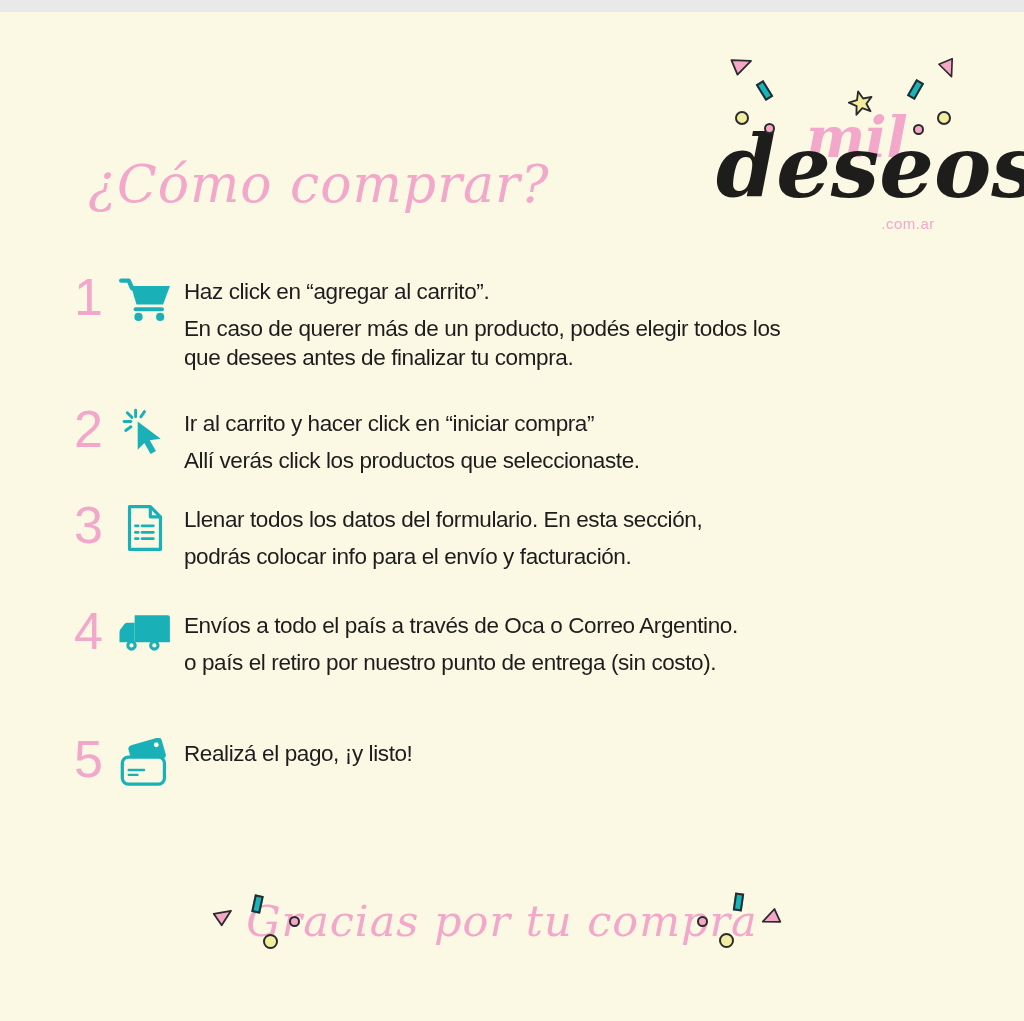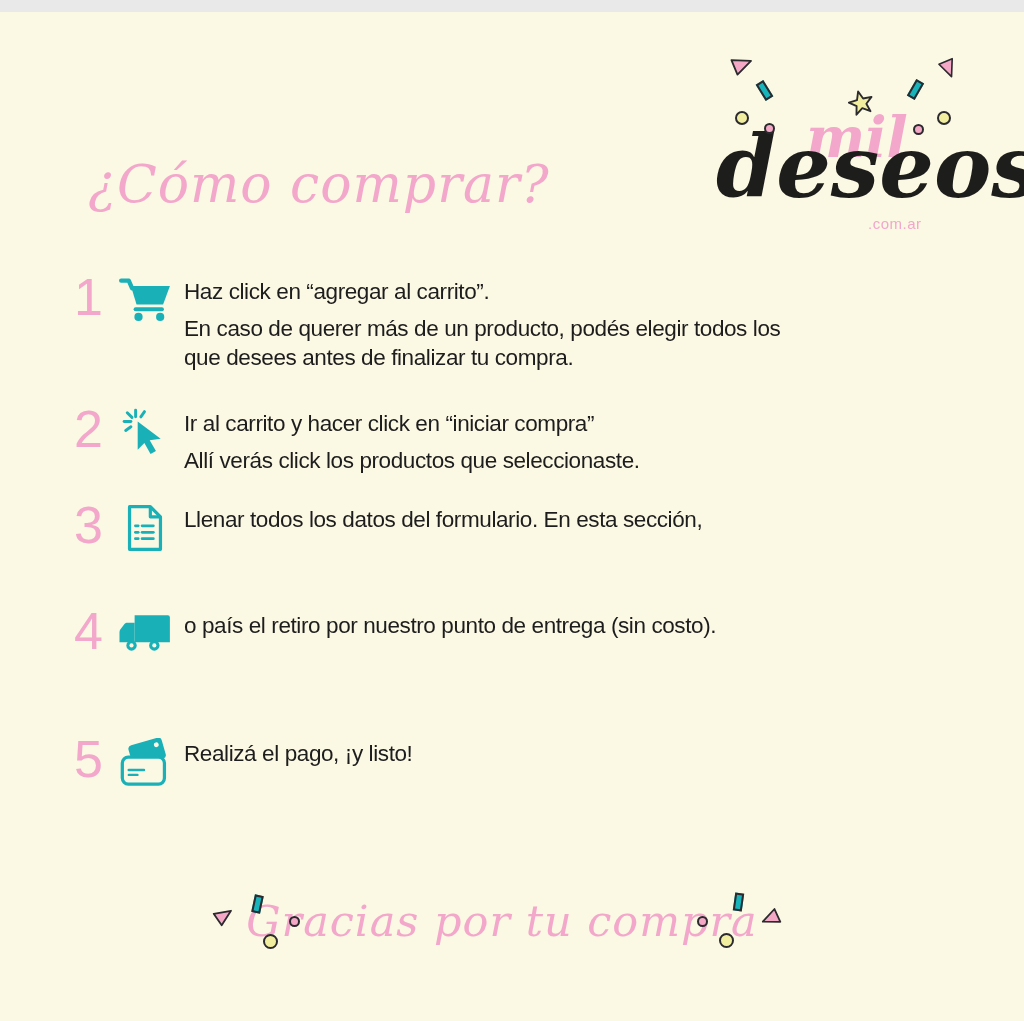--- a/index.html
+++ b/index.html
@@ -16,21 +16,21 @@
 
   
   .script { font-family:"DejaVu Serif", serif; font-style:italic; color:var(--pink,#F2A7CB); }
   .page-title { position:absolute; left:88px; top:142px; font-size:52px; letter-spacing:1px; }
   .thanks   { position:absolute; left:0; top:884px; width:1004px; text-align:center; font-size:43px; letter-spacing:1px; }
 
   
   .logo-mil    { position:absolute; left:806px; top:92px;  font-size:56px; font-weight:bold; }
   .logo-deseos { position:absolute; left:716px; top:104px; font-size:86px; font-weight:bold;
                  color:var(--logo-black,#1D1D1B); }
-  .logo-domain { position:absolute; left:868px; top:203px; width:80px; text-align:left;
+  .logo-domain { position:absolute; left:868px; top:203px; width:80px; text-align:center;
                  font-size:15px; color:var(--pink,#F2A7CB); letter-spacing:0.5px; }
 
   
   .step { position:absolute; left:74px; display:flex; align-items:flex-start; }
   .step-num {
     width:38px; font-size:52px; line-height:0.92; font-weight:400;
     color:var(--pink,#F2A7CB); text-align:left;
   }
   .step-icon { width:66px; height:54px; display:flex; align-items:flex-start; justify-content:center;
                color:var(--teal,#19B1B7); padding-top:2px; }
@@ -124,36 +124,38 @@
             <path d="M14.8 20.5h10.5"></path>
           <path d="M8.5 26.5h2.6"></path>
             <path d="M14.8 26.5h10.5"></path>
           <path d="M8.5 32.5h2.6"></path>
             <path d="M14.8 32.5h10.5"></path>
         </g>
       </svg>
     </div>
     <div class="step-text">
       <div class="line title-line">Llenar todos los datos del formulario. En esta sección,</div>
+      <div class="line">podrás colocar info para el envío y facturación.</div>
     </div>
   </div>
 
   <div class="step" style="top:596px">
     <div class="step-num">4</div>
     <div class="step-icon">
       <svg width="56" height="46" viewBox="0 0 54 42">
         <path d="M17 4h32a2 2 0 0 1 2 2v24H17z" fill="currentColor"></path>
         <path d="M17 11H10c-1.1 0-2.1.5-2.8 1.4l-4 5.2c-.5.7-.8 1.5-.8 2.4V30h14.6z" fill="currentColor"></path>
         <circle cx="14" cy="33" r="5" fill="currentColor"></circle>
         <circle cx="14" cy="33" r="2" style="fill:var(--bg,#FBF8E4)"></circle>
         <circle cx="36" cy="33" r="5" fill="currentColor"></circle>
         <circle cx="36" cy="33" r="2" style="fill:var(--bg,#FBF8E4)"></circle>
       </svg>
     </div>
     <div class="step-text">
+      <div class="line title-line">Envíos a todo el país a través de Oca o Correo Argentino.</div>
       <div class="line">o país el retiro por nuestro punto de entrega (sin costo).</div>
     </div>
   </div>
 
   <div class="step" style="top:724px">
     <div class="step-num">5</div>
     <div class="step-icon">
       <svg width="54" height="50" viewBox="0 0 50 46">
         <g transform="rotate(-16 26 13)">
           <rect x="11" y="3" width="32" height="20" rx="3.5" fill="currentColor"></rect>

